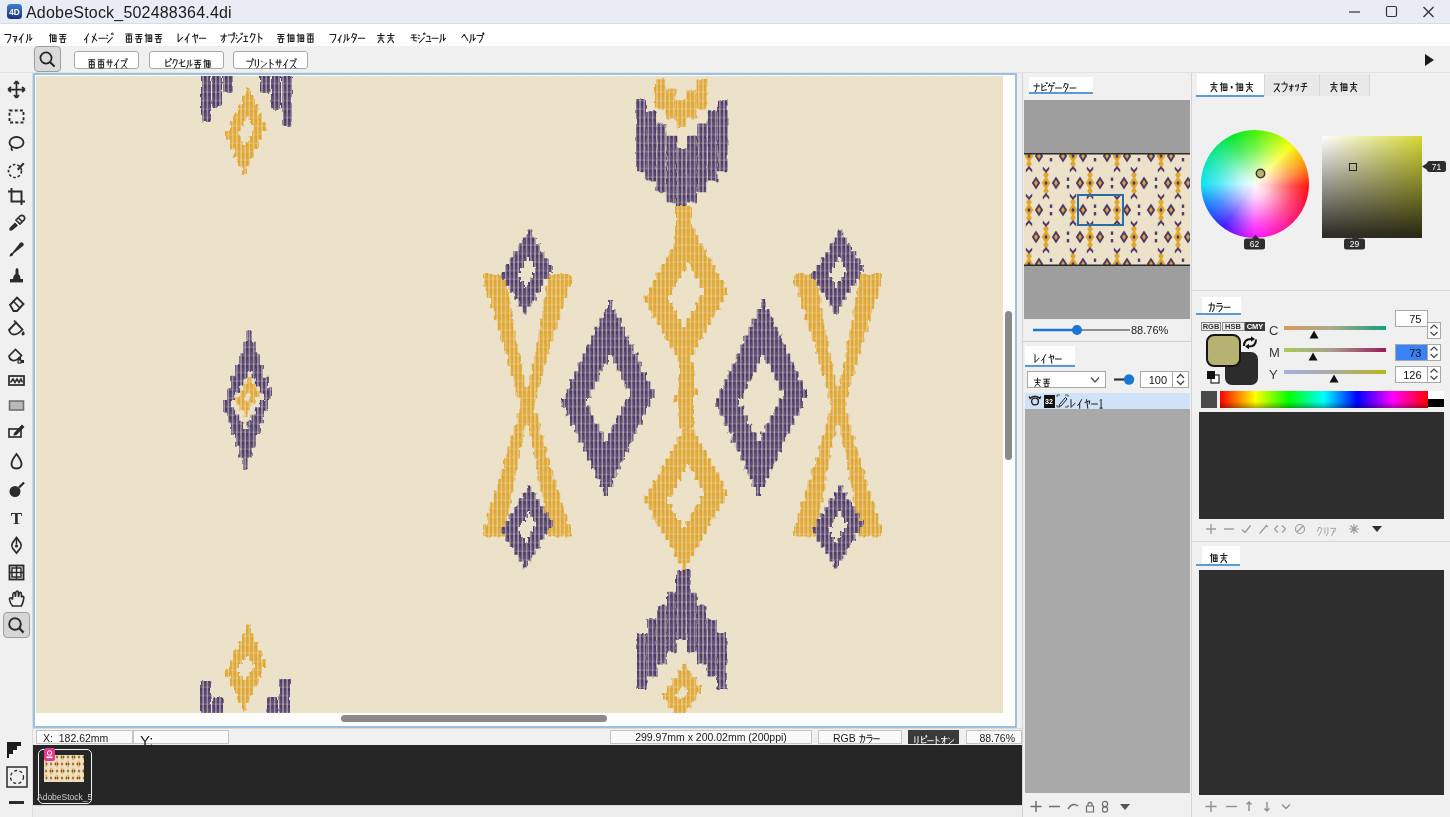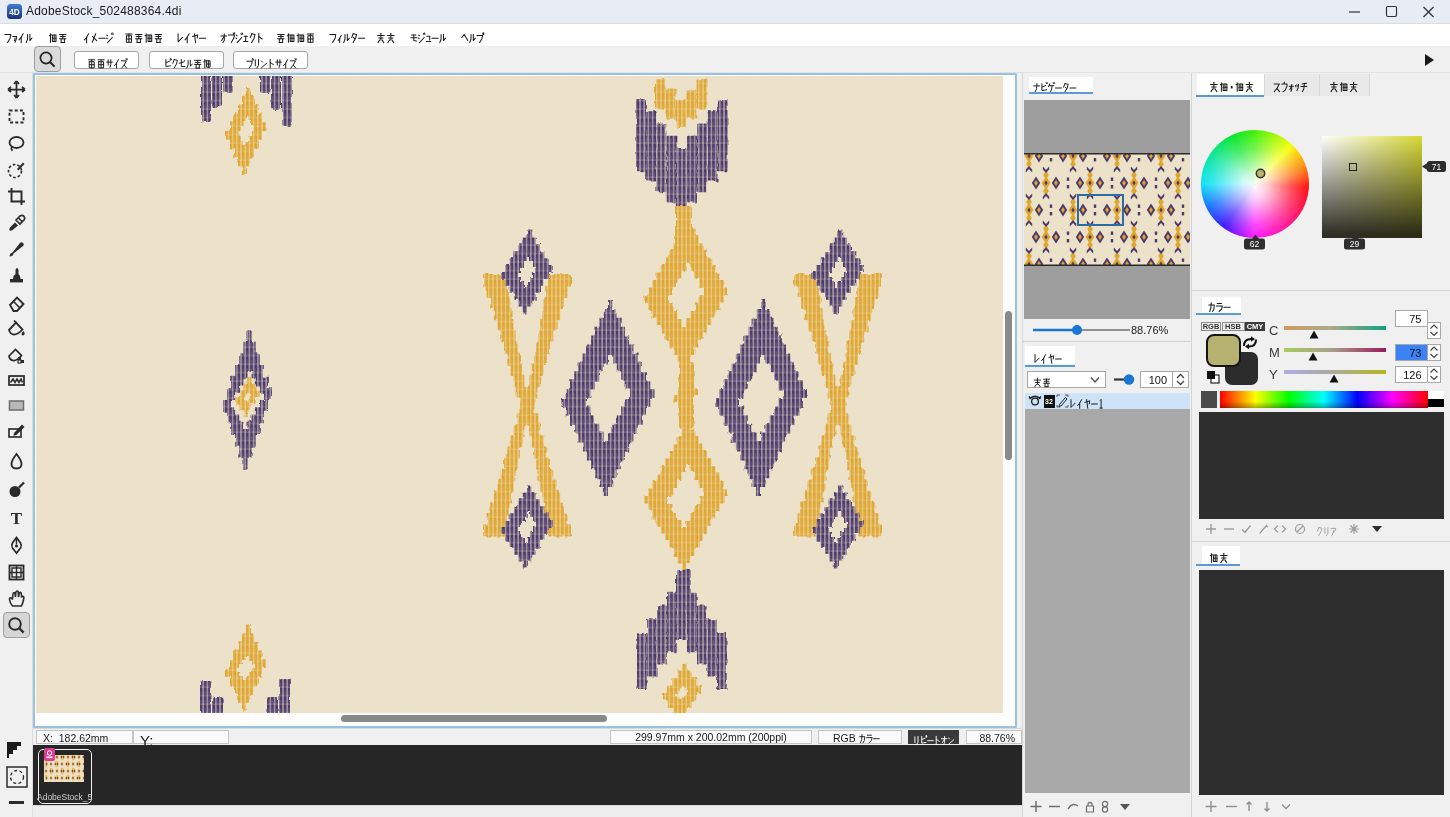--- a/index.html
+++ b/index.html
@@ -9,21 +9,21 @@
 <svg class="abs" style="left:7px;top:4px" width="15" height="15" viewBox="0 0 15 15">
 <defs>
       <linearGradient id="ic4d" x1="0" y1="0" x2="0" y2="1">
         <stop offset="0" stop-color="#3f7fd6"></stop>
         <stop offset="1" stop-color="#1b2f7e"></stop>
       </linearGradient>
     </defs>
 <rect x="0" y="0" width="15" height="15" rx="3.5" fill="url(#ic4d)"></rect>
 <text x="7.5" y="10.8" font-size="8.2" font-weight="bold" fill="#fff" text-anchor="middle" font-family="Liberation Sans">4D</text>
   </svg>
-<div class="abs" style="left:26px;top:4px;font-size:12px;color:#1b1b1b;letter-spacing:0.2px">AdobeStock_502488364.4di</div>
+<div class="abs" style="left:26px;top:4px;font-size:16px;color:#1b1b1b;letter-spacing:0.2px">AdobeStock_502488364.4di</div>
 <svg class="abs" style="left:1340px;top:0" width="110" height="24" viewBox="0 0 110 24">
 <line x1="9" y1="12" x2="20" y2="12" stroke="#333" stroke-width="1.2"></line>
 <rect x="46.5" y="6.5" width="10" height="10" rx="1.5" fill="none" stroke="#333" stroke-width="1.2"></rect>
 <path d="M83.5 7 L93.5 17 M93.5 7 L83.5 17" stroke="#333" stroke-width="1.3"></path>
   </svg>
 <div class="abs" style="left:0;top:24px;width:1450px;height:22px;background:#ffffff"></div>
 <div style="position:absolute;left:4px;top:29.5px;width:29px;height:12px"><svg width="29" height="12" viewBox="0 0 29 12" style="overflow:visible">
       <path d="M0.8,2.6 L6.8,2.6 L6.1,6.2 L3.6,10.6" fill="none" stroke="#1a1a1a" stroke-width="1.02" stroke-linecap="round" stroke-linejoin="round"></path>
       <path d="M8.8,4.6 L12.7,4.6 L12.2,7.2 L11.0,10.3" fill="none" stroke="#1a1a1a" stroke-width="1.02" stroke-linecap="round" stroke-linejoin="round"></path>
       <path d="M11.1,6.0 L10.6,8.6" fill="none" stroke="#1a1a1a" stroke-width="1.02" stroke-linecap="round" stroke-linejoin="round"></path>

